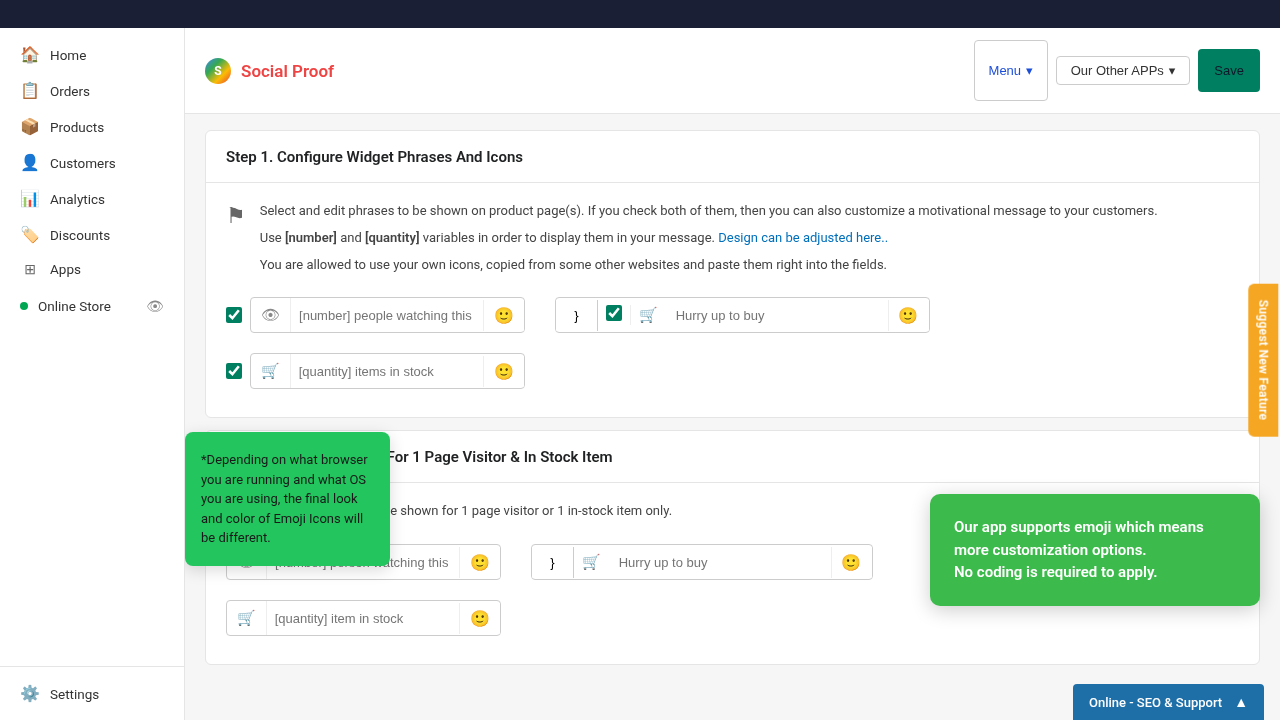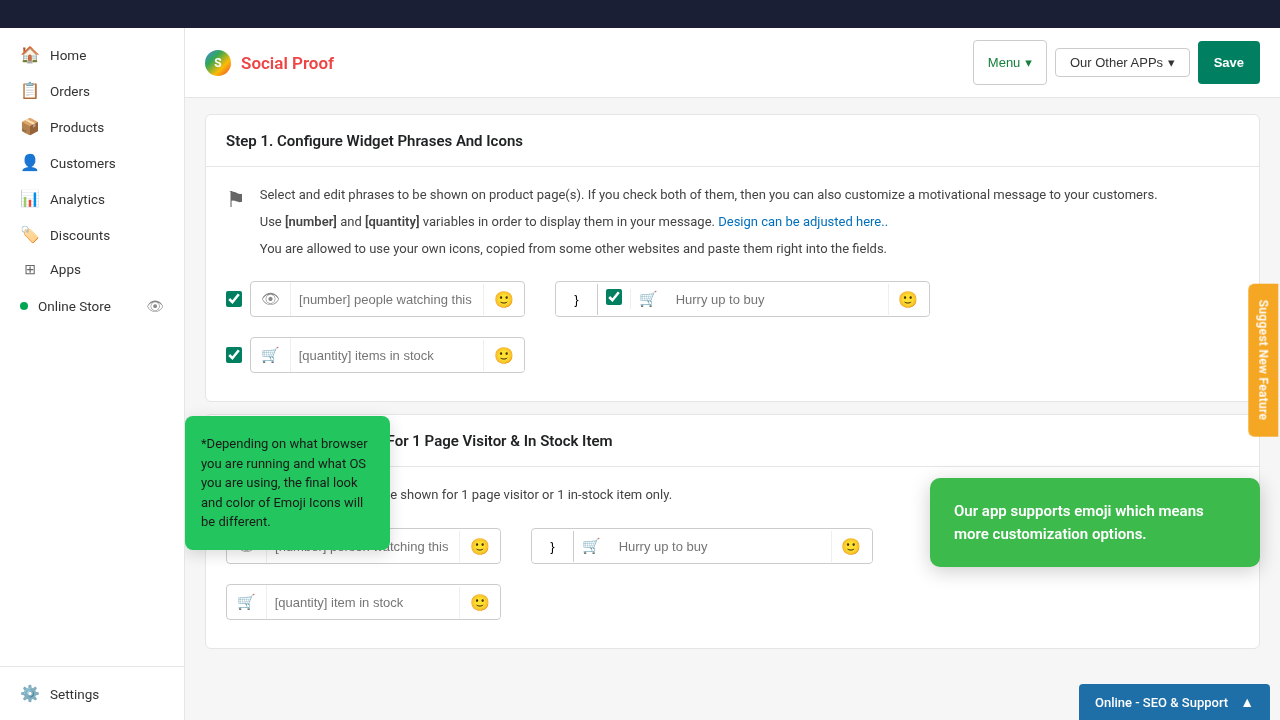--- a/index.html
+++ b/index.html
@@ -126,50 +126,50 @@
     .header-right {
       display: flex;
       align-items: center;
       gap: 8px;
     }
 
     .btn-menu {
       background: #fff;
       border: 1px solid #ccc;
       border-radius: 4px;
-      padding: 14px 14px;
+      padding: 22px 14px;
       font-size: 13px;
       cursor: pointer;
       display: flex;
       align-items: center;
       gap: 5px;
-      color: #15803d;
+      color: #1d4ed8;
     }
 
     .btn-other-apps {
       background: #fff;
       border: 1px solid #ccc;
       border-radius: 4px;
       padding: 6px 14px;
       font-size: 13px;
       cursor: pointer;
       display: flex;
       align-items: center;
       gap: 5px;
       color: #333;
     }
 
     .btn-save {
       background: #008060;
-      color: #ffffff;
+      color: #0f172a;
       border: none;
       border-radius: 4px;
       padding: 14px 16px;
       font-size: 13px;
-      font-weight: 700;
+      font-weight: 400;
       cursor: pointer;
     }
 
     
     .page-content {
       flex: 1;
       overflow-y: auto;
       padding: 16px 20px;
       position: relative;
     }
@@ -359,21 +359,21 @@
       font-size: 13px;
       line-height: 1.5;
       z-index: 10;
       box-shadow: 0 4px 16px rgba(0,0,0,0.15);
     }
 
     
     .bottom-bar {
       position: fixed;
       bottom: 0;
-      right: 10px;
+      right: 16px;
       background: #1e6fa8;
       color: #fff;
       display: flex;
       align-items: center;
       padding: 0 16px;
       height: 36px;
       font-size: 13px;
       font-weight: 500;
       gap: 12px;
       z-index: 100;
@@ -577,20 +577,21 @@
           </div>
         </div>
       </div>
 
       <div class="tooltip-yellow">
         <span>*Depending on what browser you are running and what OS you are using, the final look and color of Emoji Icons will be different.</span>
       </div>
 
       <div class="tooltip-green">
         <p>Our app supports emoji which means more customization options.</p>
+        <p>No coding is required to apply.</p>
       </div>
 
     </div>
   </div>
 </div>
 
 <div class="suggest-tab">
   <span>Suggest New Feature</span>
 </div>
 

